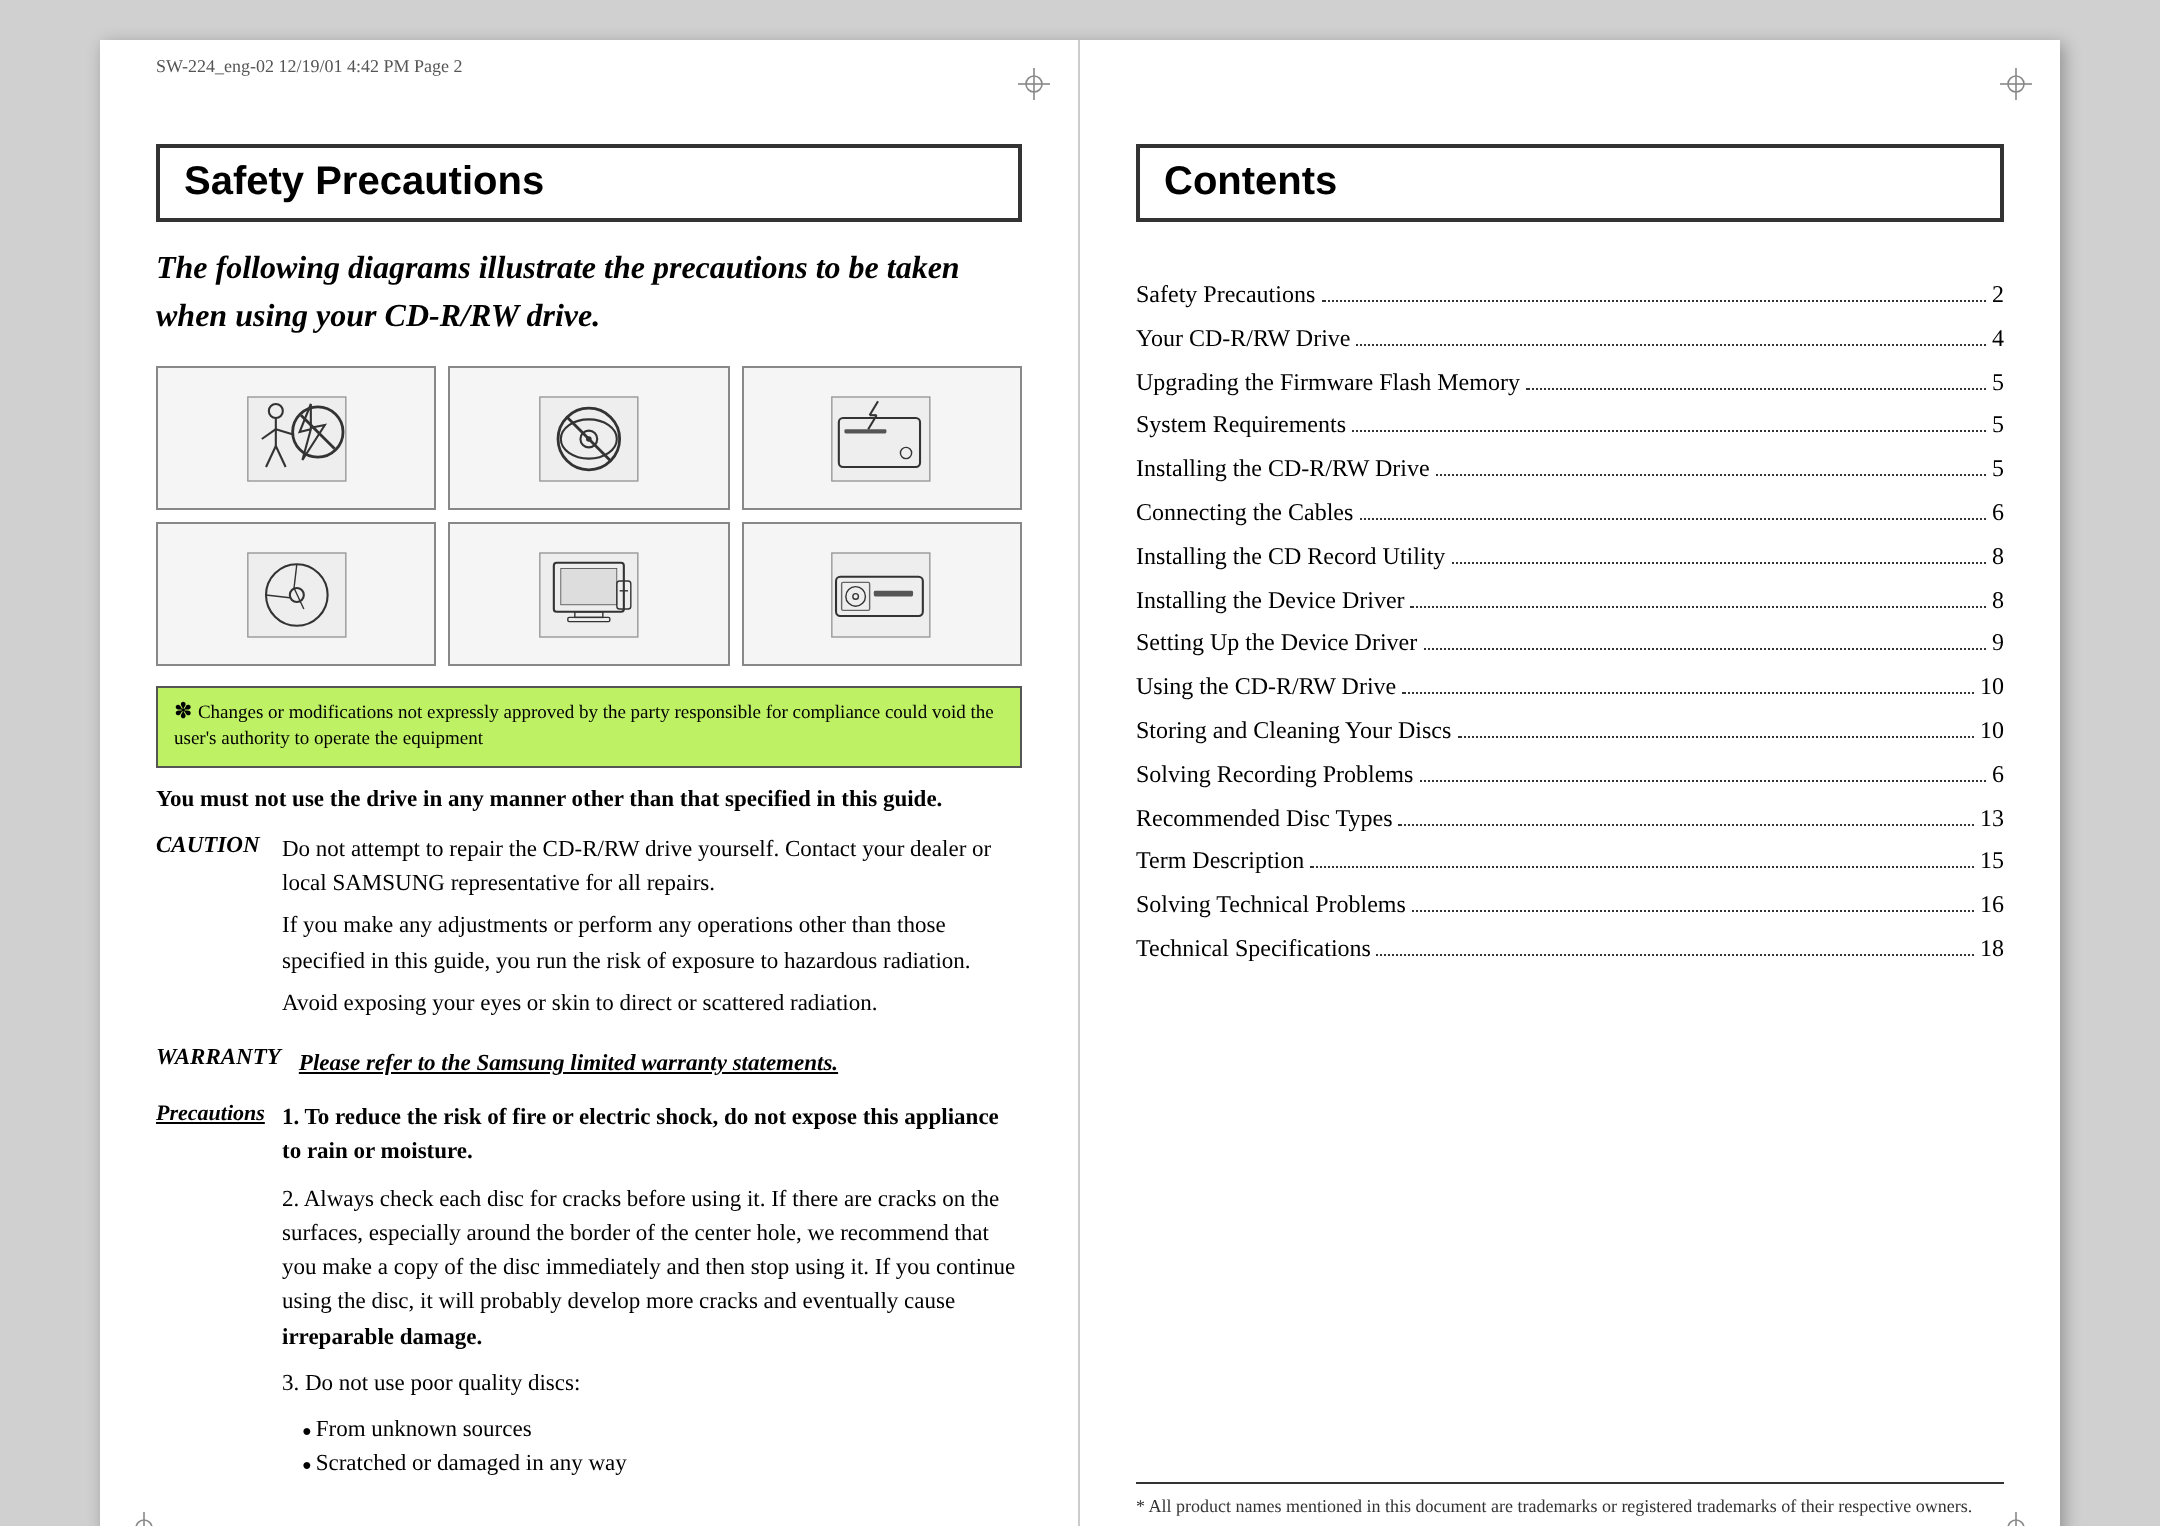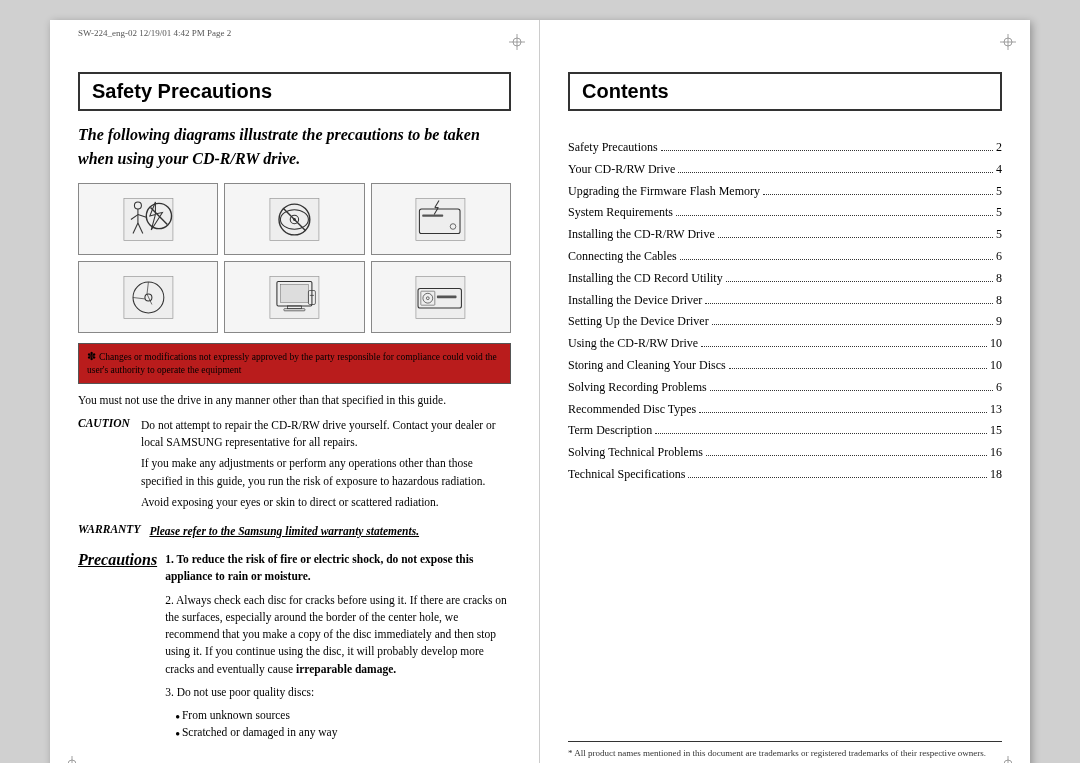--- a/index.html
+++ b/index.html
@@ -81,32 +81,33 @@
       background: #f5f5f5;
       overflow: hidden;
     }
     .img-placeholder svg {
       width: 70%;
       height: 70%;
     }
     
     .warning-box {
       border: 1px solid #555;
-      background: #b91c1c;
+      background: #bef264;
       padding: 5px 8px;
       font-size: 9.5px;
       margin-bottom: 8px;
       line-height: 1.4;
     }
     .warning-box .star { font-size: 11px; }
     
     .body-text {
       font-size: 11.5px;
       margin-bottom: 8px;
       line-height: 1.5;
+      font-weight: bold;
     }
     
     .caution-block {
       display: flex;
       gap: 8px;
       margin-bottom: 8px;
     }
     .caution-label {
       font-size: 11.5px;
       font-weight: bold;
@@ -137,21 +138,21 @@
       font-size: 11.5px;
       font-weight: bold;
     }
     
     .precautions-block {
       display: flex;
       gap: 8px;
       margin-bottom: 8px;
     }
     .precautions-label {
-      font-size: 16px;
+      font-size: 11px;
       font-weight: bold;
       min-width: 55px;
       font-style: italic;
       text-decoration: underline;
     }
     .precautions-content {
       flex: 1;
       font-size: 11.5px;
       line-height: 1.5;
     }

